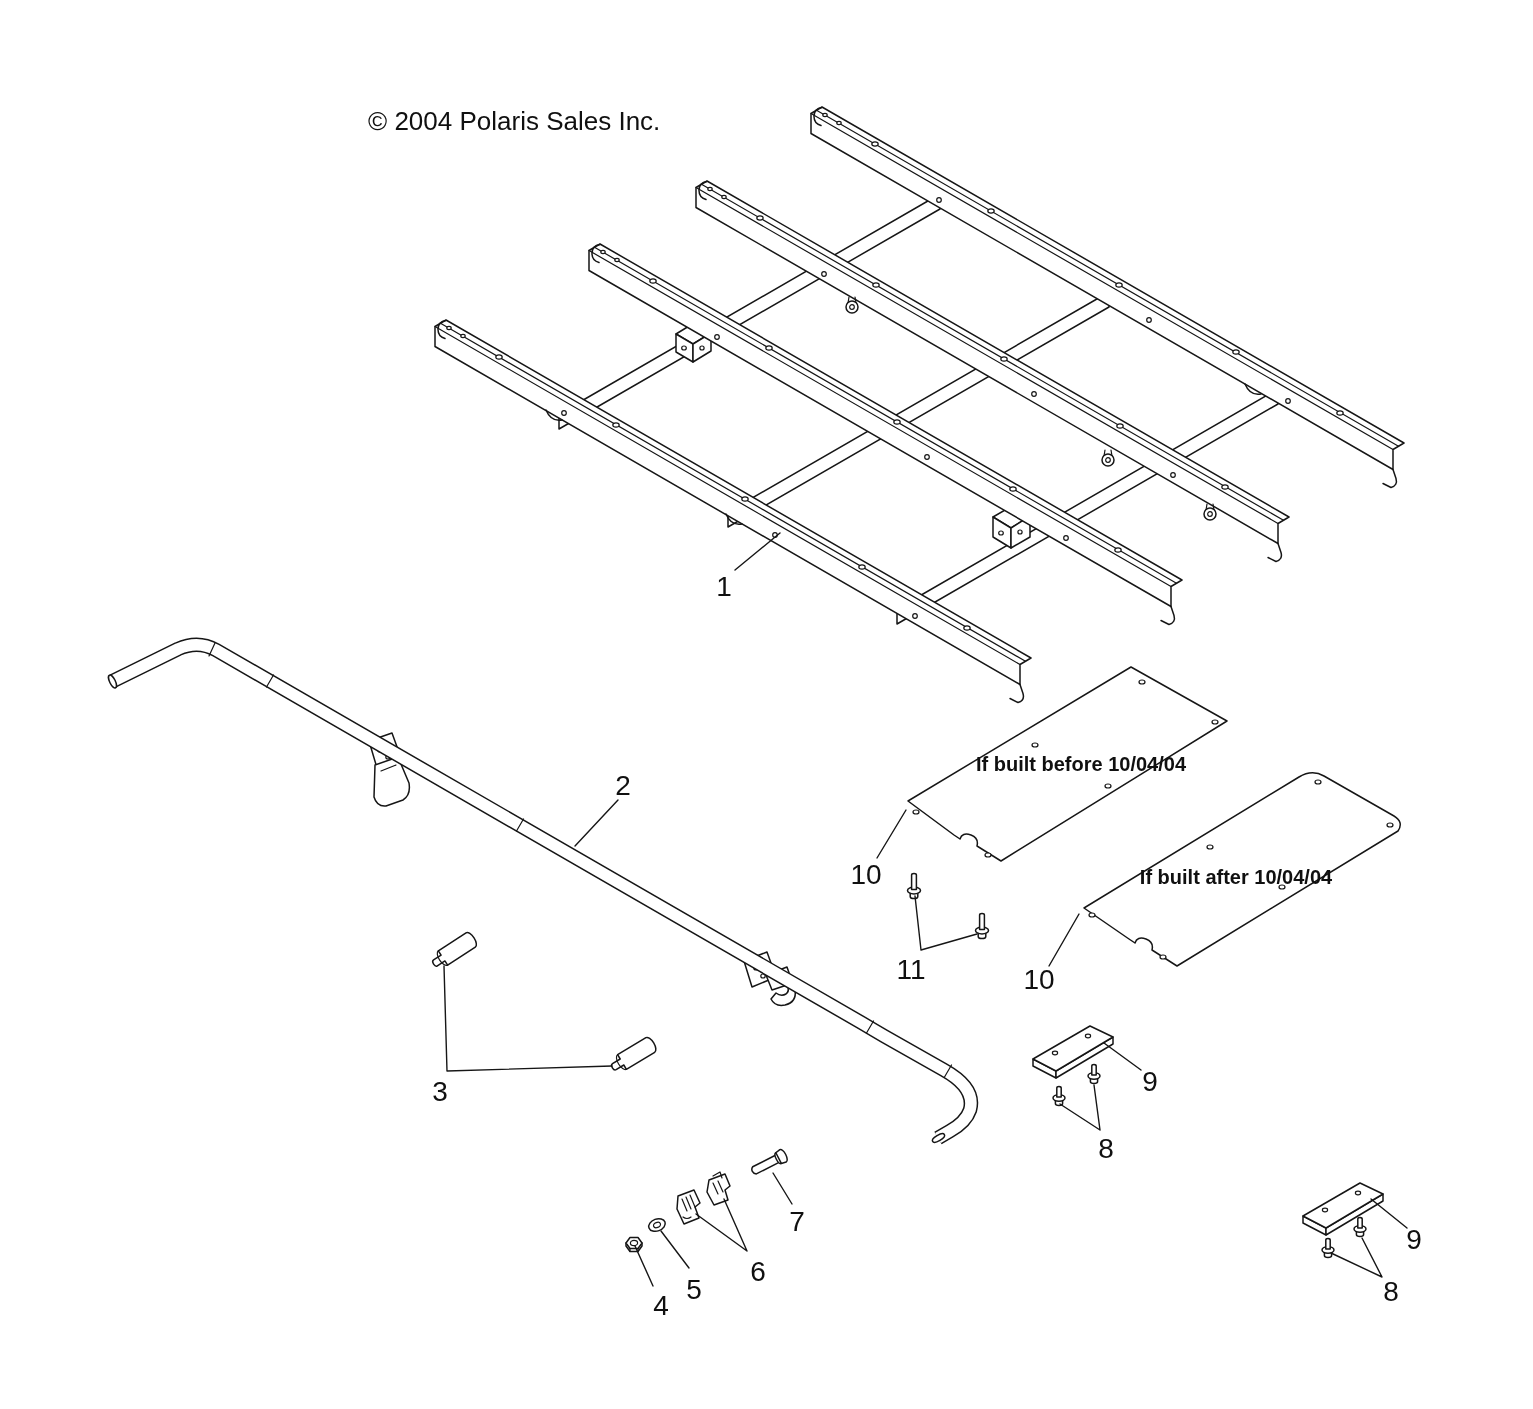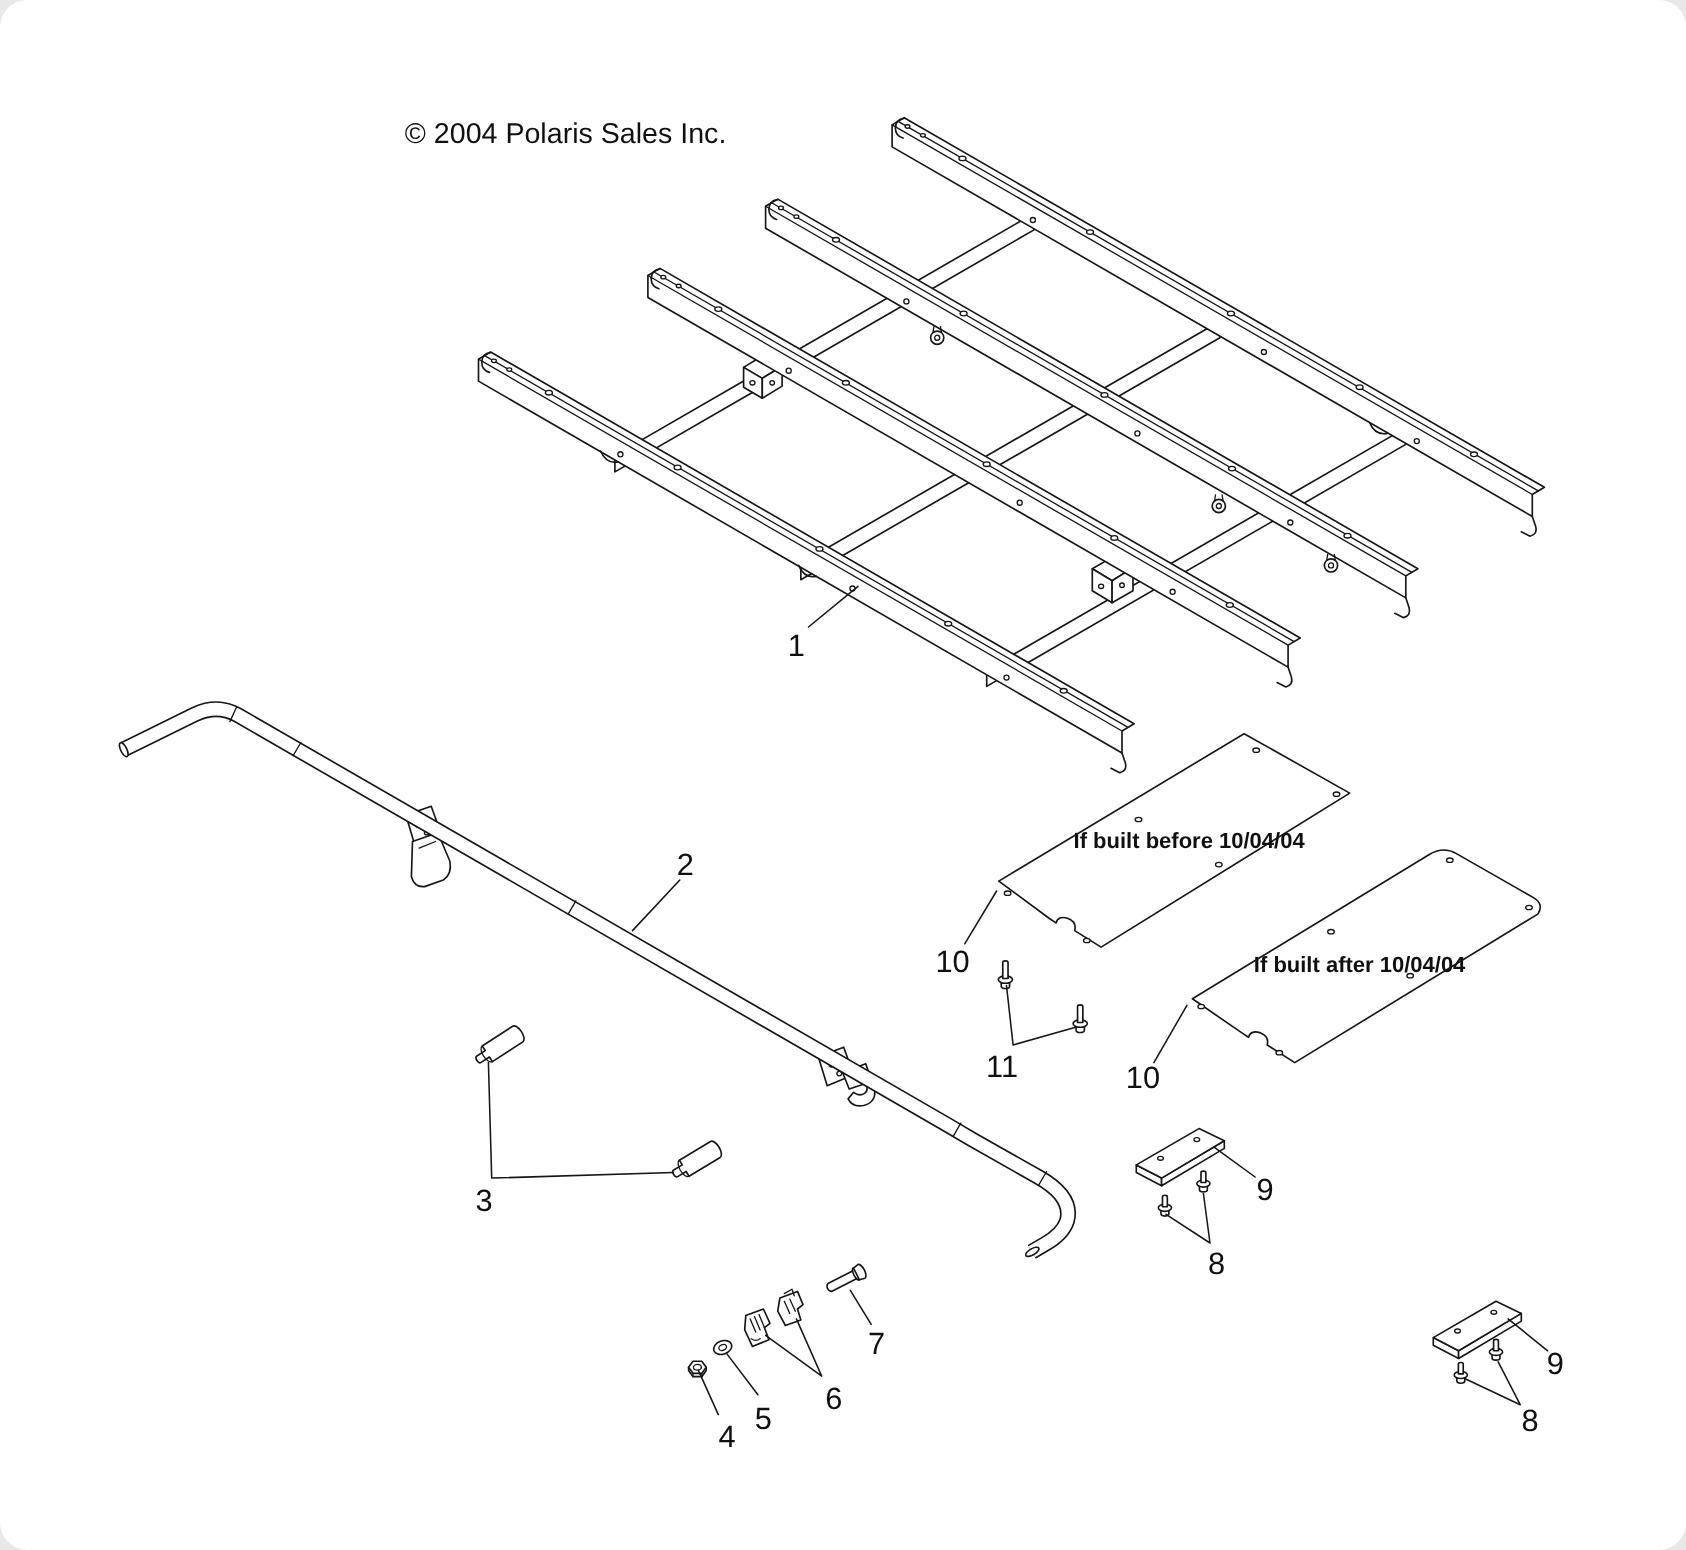--- a/index.html
+++ b/index.html
@@ -1,20 +1,19 @@
 <!DOCTYPE html>
 <html><head>
 <meta charset="utf-8">
 <style>
   html,body { margin:0; padding:0; background:#e8e8e8; }
   .canvas {
     position:relative; width:1533px; height:1409px; margin:0 auto;
     background:#ffffff; font-family:"Liberation Sans", sans-serif;
     overflow:hidden;
-    border-radius:25px;
   }
   svg { display:block; }
   .ln   { fill:none; stroke:#161616; stroke-width:1.5; stroke-linecap:round; stroke-linejoin:round; }
   .thin { fill:none; stroke:#161616; stroke-width:1.2; stroke-linecap:round; stroke-linejoin:round; }
   .wh   { fill:#ffffff; stroke:#161616; stroke-width:1.5; stroke-linejoin:round; }
   .hole { fill:#ffffff; stroke:#161616; stroke-width:1.2; }
   .tube-outer { fill:none; stroke:#161616; stroke-width:14.5; stroke-linecap:butt; stroke-linejoin:round; }
   .tube-inner { fill:none; stroke:#ffffff; stroke-width:11.5; stroke-linecap:butt; stroke-linejoin:round; }
   .leader { fill:none; stroke:#161616; stroke-width:1.4; stroke-linecap:round; stroke-linejoin:round; }
   text { fill:#101010; stroke:none; }

